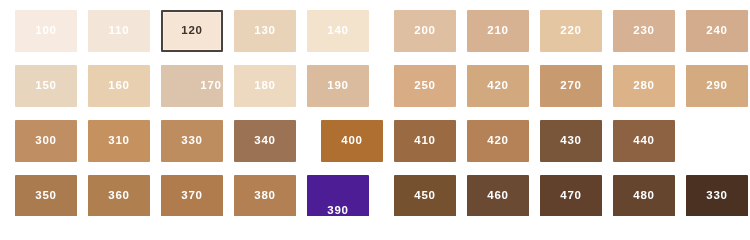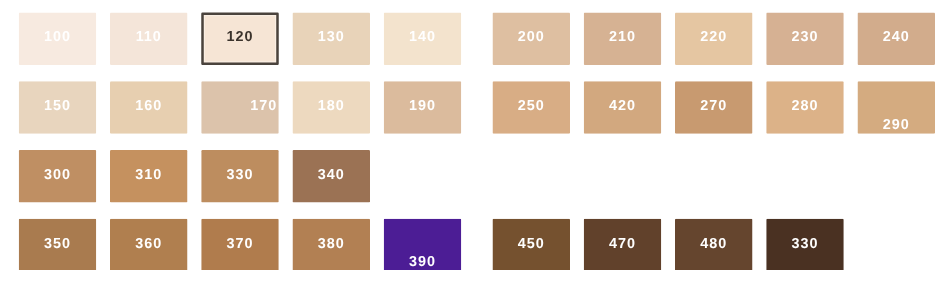--- a/index.html
+++ b/index.html
@@ -134,40 +134,57 @@
         </div>
         <div class="shade-swatch" style="background: rgb(210, 168, 127);">
           <span class="shade-label">420</span>
         </div>
         <div class="shade-swatch" style="background: rgb(200, 154, 112);">
           <span class="shade-label">270</span>
         </div>
         <div class="shade-swatch" style="background: rgb(220, 178, 136);">
           <span class="shade-label">280</span>
         </div>
-        <div class="shade-swatch" style="background: rgb(212, 171, 128); align-items: flex-end;">
+        <div class="shade-swatch" style="background: rgb(212, 171, 128);">
           <span class="shade-label">290</span>
         </div>
       </div>
     </div>
     <div class="shade-row">
       <div class="shade-group group-left">
         <div class="shade-swatch" style="background: rgb(191, 143, 99);">
           <span class="shade-label">300</span>
         </div>
         <div class="shade-swatch" style="background: rgb(197, 145, 95);">
           <span class="shade-label">310</span>
         </div>
         <div class="shade-swatch" style="background: rgb(189, 141, 95);">
           <span class="shade-label">330</span>
         </div>
         <div class="shade-swatch" style="background: rgb(155, 114, 84);">
           <span class="shade-label">340</span>
         </div>
       </div>
+      <div class="shade-group group-right">
+        <div class="shade-swatch" style="background: rgb(174, 111, 49);">
+          <span class="shade-label">400</span>
+        </div>
+        <div class="shade-swatch" style="background: rgb(154, 107, 67);">
+          <span class="shade-label">410</span>
+        </div>
+        <div class="shade-swatch" style="background: rgb(181, 130, 87);">
+          <span class="shade-label">420</span>
+        </div>
+        <div class="shade-swatch" style="background: rgb(121, 85, 58);">
+          <span class="shade-label">430</span>
+        </div>
+        <div class="shade-swatch" style="background: rgb(141, 98, 67);">
+          <span class="shade-label">440</span>
+        </div>
+      </div>
     </div>
     <div class="shade-row">
       <div class="shade-group group-left">
         <div class="shade-swatch" style="background: rgb(169, 123, 79);">
           <span class="shade-label">350</span>
         </div>
         <div class="shade-swatch" style="background: rgb(176, 127, 79);">
           <span class="shade-label">360</span>
         </div>
         <div class="shade-swatch" style="background: rgb(176, 124, 77);">
@@ -176,20 +193,23 @@
         <div class="shade-swatch" style="background: rgb(178, 128, 83);">
           <span class="shade-label">380</span>
         </div>
         <div class="shade-swatch" style="background: #4c1d95; align-items: flex-end;">
           <span class="shade-label">390</span>
         </div>
       </div>
       <div class="shade-group group-right">
         <div class="shade-swatch" style="background: rgb(117, 81, 47);">
           <span class="shade-label">450</span>
+        </div>
+        <div class="shade-swatch" style="background: rgb(107, 74, 52);">
+          <span class="shade-label">460</span>
         </div>
         <div class="shade-swatch" style="background: rgb(97, 65, 43);">
           <span class="shade-label">470</span>
         </div>
         <div class="shade-swatch" style="background: rgb(101, 69, 46);">
           <span class="shade-label">480</span>
         </div>
         <div class="shade-swatch" style="background: rgb(74, 49, 34);">
           <span class="shade-label">330</span>
         </div>

